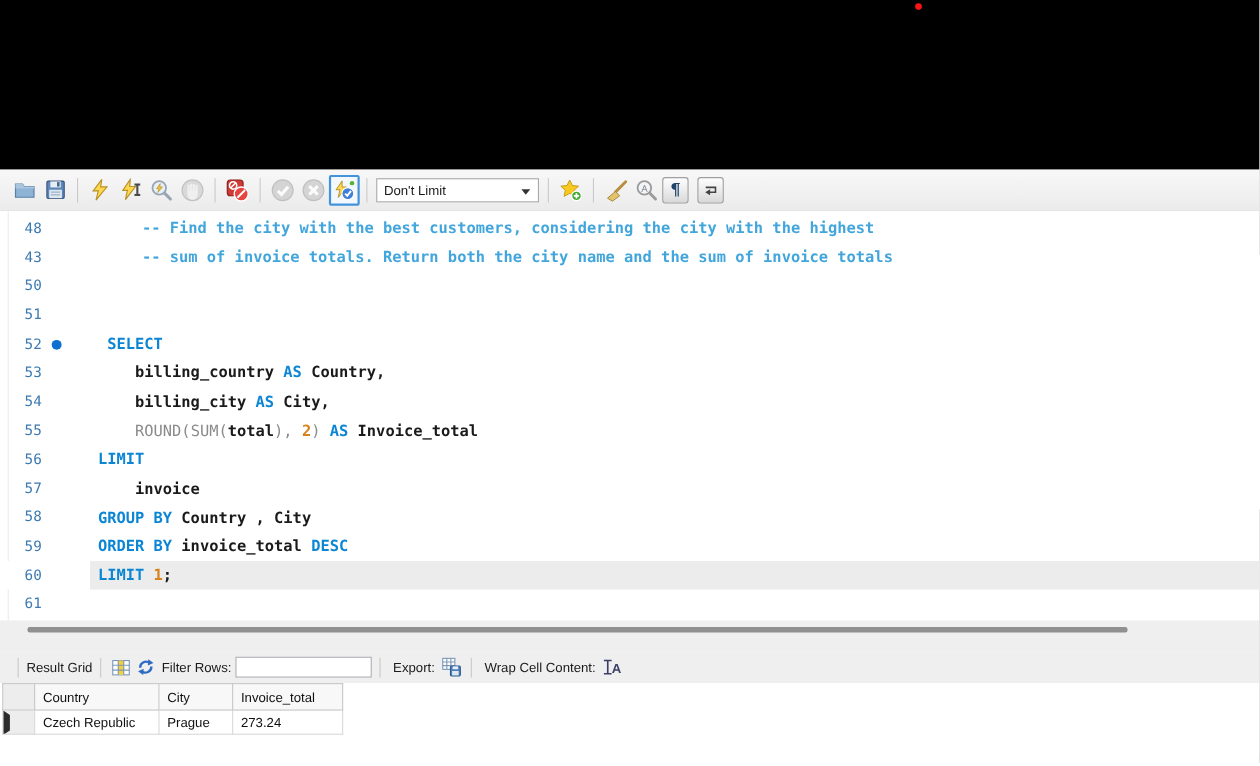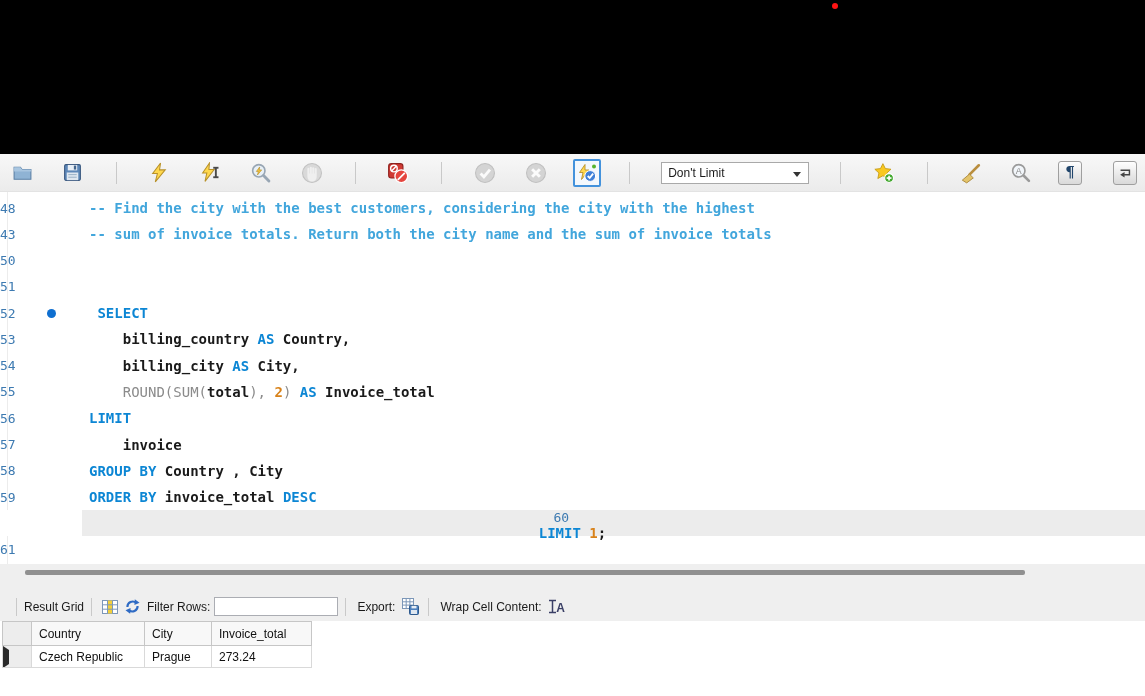--- a/index.html
+++ b/index.html
@@ -9,42 +9,42 @@
   *{box-sizing:border-box;margin:0;padding:0}
   body{background:#888;font-family:"Liberation Sans",sans-serif;}
   .screen{position:relative;width:1145px;height:696px;background:#fff;overflow:hidden;}
 
   
   .top-black{position:relative;width:100%;height:154px;background:#000;}
   .red-dot{position:absolute;left:832px;top:3px;width:6px;height:6px;border-radius:50%;background:var(--red_dot);}
 
   
   .toolbar{height:38px;background:linear-gradient(#f8f8f8,#ebebeb);border-bottom:1px solid #e3e3e3;
-           display:flex;align-items:center;padding-left:8px;justify-content:space-between;}
+           display:flex;align-items:center;padding-left:8px;}
   .tb-btn{width:28px;height:28px;display:flex;align-items:center;justify-content:center;flex:none;}
   .tb-btn.framed{width:24px;height:24px;border:1px solid #9f9f9f;border-radius:3px;
                  background:linear-gradient(#fefefe,#d9d9d9);margin-right:8px;}
   .tb-btn.active{width:28px;height:28px;border:2px solid var(--autocommit_border);border-radius:2px;background:#f3f8fd;}
   .tb-sep{width:1px;height:22px;background:#c9c9c9;margin:0 6px;flex:none;}
   .pilcrow{font:700 15px "DejaVu Serif",serif;color:#20456b;line-height:1;}
   .limit-dd{width:148px;height:22px;background:#fff;border:1px solid #a9a9a9;display:flex;
             align-items:center;padding:0 6px;font-size:12px;color:#1a1a1a;margin:0 2px;flex:none;position:relative;}
   .limit-dd .arrow{position:absolute;right:7px;top:9px;width:0;height:0;
                    border-left:4px solid transparent;border-right:4px solid transparent;border-top:5px solid #333;}
 
   
   .editor{position:relative;height:372px;background:#fff;padding-top:3px;overflow:hidden;}
   .margin-line{position:absolute;left:7px;top:0;bottom:0;width:1px;background:#ececec;}
   .code-line{position:relative;height:26.28px;display:flex;align-items:center;white-space:pre;}
-  .code-line.hl{background:linear-gradient(90deg,#ffffff 82px,#ececec 82px);flex-direction:column;}
-  .gutter{width:38px;font:13px "DejaVu Sans Mono",monospace;color:var(--gutter);flex:none;}
+  .code-line.hl{background:linear-gradient(90deg,#ffffff 82px,#ececec 82px);}
+  .gutter{width:38px;text-align:right;font:13px "DejaVu Sans Mono",monospace;color:var(--gutter);flex:none;}
   .marker{width:51px;flex:none;display:flex;align-items:center;}
   .dot{width:9px;height:9px;border-radius:50%;background:var(--marker);margin-left:9px;}
   .code{font:700 14px "DejaVu Sans Mono",monospace;color:var(--id);}
-  .tok-kw{color:var(--kw);} .tok-com{color:var(--com);} .tok-num{color:var(--num);}
+  .tok-kw{color:var(--kw);} .tok-com{color:var(--com);margin-left:40px;} .tok-num{color:var(--num);}
   .tok-fn{color:var(--fn);font-weight:400;} .tok-id{color:var(--id);}
 
   
   .splitter-zone{position:relative;height:28px;background:#efefef;}
   .splitter-bar{position:absolute;left:25px;top:6px;width:1000px;height:5px;background:#909090;border-radius:2px;}
 
   
   .rtb{height:29px;background:#efefef;display:flex;align-items:center;padding-left:9px;font-size:12px;color:#1a1a1a;}
   .rtb .tb-sep{height:18px;margin:0 7px;}
   .rtb-title{font-weight:400;}

